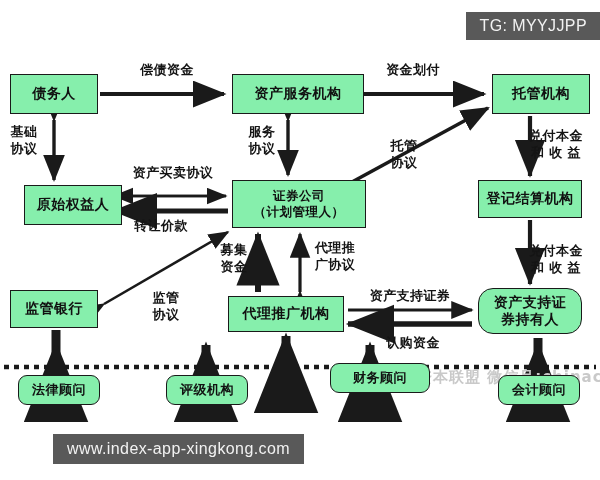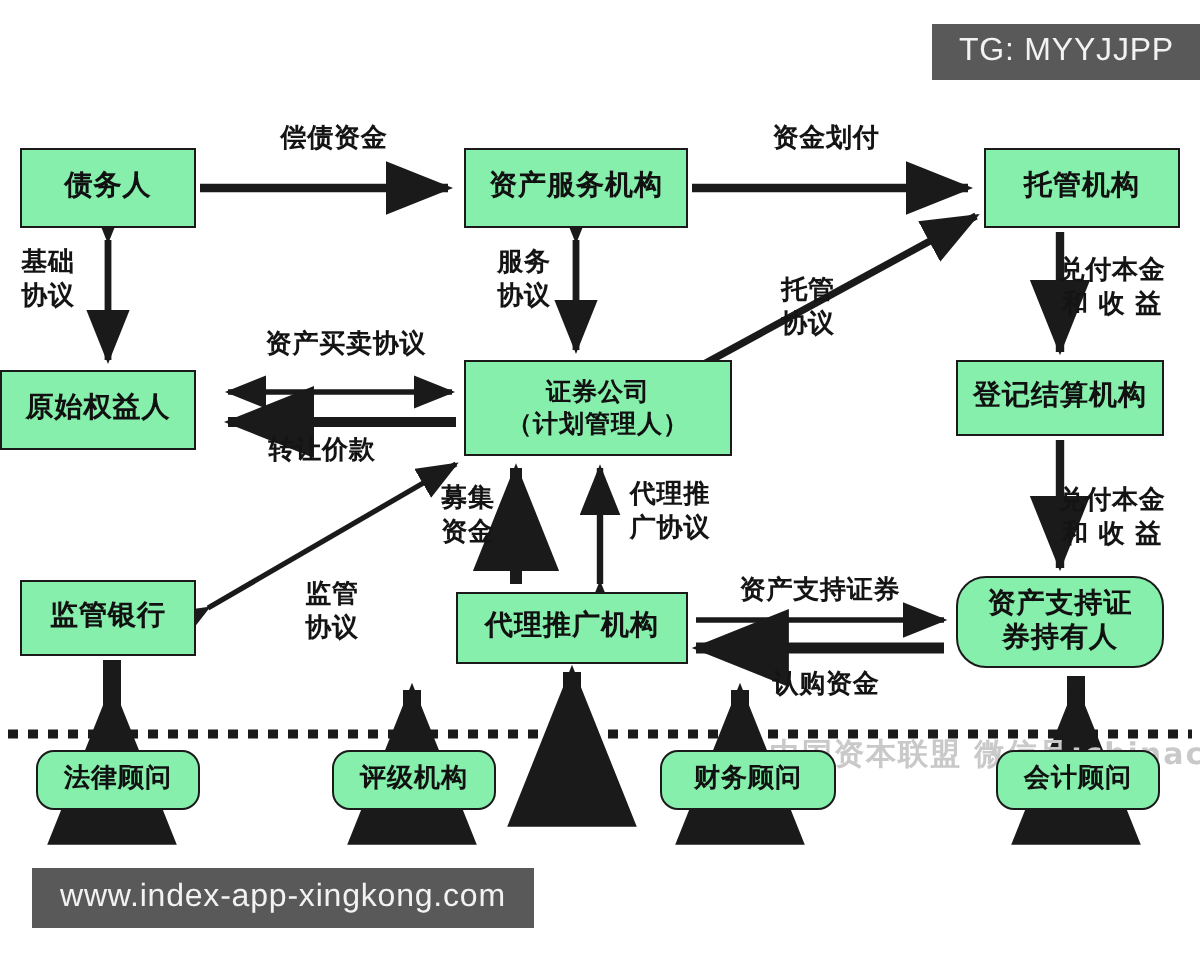--- a/index.html
+++ b/index.html
@@ -40,20 +40,21 @@
   }
 
   .badge{
     position:absolute;
     background:#595959;
     color:#f2f2f2;
     font-family:"Liberation Sans",sans-serif;
     display:flex;align-items:center;justify-content:center;
     letter-spacing:.4px;
     z-index:9;
+    margin-left:37px;
   }
   #tg-badge{right:0;top:12px;padding:5px 13px;font-size:16px;}
   #url-bar{left:16px;top:434px;padding:6px 14px;font-size:16px;}
 
   #watermark{
     position:absolute;left:385px;top:368px;width:215px;height:40px;
     color:#c9c9c9;font-size:15px;font-weight:700;letter-spacing:1px;
     z-index:2;line-height:1.25;overflow:hidden;white-space:nowrap;
   }
 </style>
@@ -117,27 +118,27 @@
       <line x1="286" y1="372" x2="286" y2="336" stroke-width="9" marker-end="url(#ahs)"></line>
 
       <line x1="538" y1="345" x2="538" y2="338" stroke-width="9"></line>
     </g>
   </svg>
 
   <div id="nodes-host">
       <div class="node" style="left: 10px; top: 74px; width: 88px; height: 40px; font-size: 14px;">
         <span class="txt" style="white-space: pre-line;">债务人</span>
       </div>
-      <div class="node" style="left: 232px; top: 74px; width: 112px; height: 40px; font-size: 14px;">
+      <div class="node" style="left: 232px; top: 74px; width: 132px; height: 40px; font-size: 14px;">
         <span class="txt" style="white-space: pre-line;">资产服务机构</span>
       </div>
       <div class="node" style="left: 492px; top: 74px; width: 98px; height: 40px; font-size: 14px;">
         <span class="txt" style="white-space: pre-line;">托管机构</span>
       </div>
-      <div class="node" style="left: 0; top: 185px; width: 98px; height: 40px; font-size: 14px;">
+      <div class="node" style="left: 24px; top: 185px; width: 98px; height: 40px; font-size: 14px;">
         <span class="txt" style="white-space: pre-line;">原始权益人</span>
       </div>
       <div class="node" style="left: 232px; top: 180px; width: 134px; height: 48px; font-size: 12.5px;">
         <span class="txt" style="white-space: pre-line;">证券公司
 （计划管理人）</span>
       </div>
       <div class="node" style="left: 478px; top: 180px; width: 104px; height: 38px; font-size: 14px;">
         <span class="txt" style="white-space: pre-line;">登记结算机构</span>
       </div>
       <div class="node" style="left: 10px; top: 290px; width: 88px; height: 38px; font-size: 14px;">
@@ -149,21 +150,21 @@
       <div class="node" style="left: 478px; top: 288px; width: 104px; height: 46px; font-size: 14px; border-radius: 15px;">
         <span class="txt" style="white-space: pre-line;">资产支持证
 券持有人</span>
       </div>
       <div class="node rounded" style="left: 18px; top: 375px; width: 82px; height: 30px; font-size: 13px;">
         <span class="txt" style="white-space: pre-line;">法律顾问</span>
       </div>
       <div class="node rounded" style="left: 166px; top: 375px; width: 82px; height: 30px; font-size: 13px;">
         <span class="txt" style="white-space: pre-line;">评级机构</span>
       </div>
-      <div class="node rounded" style="left: 330px; top: 375px; width: 88px; height: 30px; font-size: 13px;">
+      <div class="node rounded" style="left: 330px; top: 363px; width: 100px; height: 30px; font-size: 13px; font-family: Liberation Serif, serif;">
         <span class="txt" style="white-space: pre-line;">财务顾问</span>
       </div>
       <div class="node rounded" style="left: 498px; top: 375px; width: 82px; height: 30px; font-size: 13px;">
         <span class="txt" style="white-space: pre-line;">会计顾问</span>
       </div>
     </div>
 
   <div id="labels-host">
       <div class="lbl" style="left: 126px; top: 62px; width: 82px; font-size: 13px;">偿债资金</div>
       <div class="lbl" style="left: 372px; top: 62px; width: 82px; font-size: 13px;">资金划付</div>

